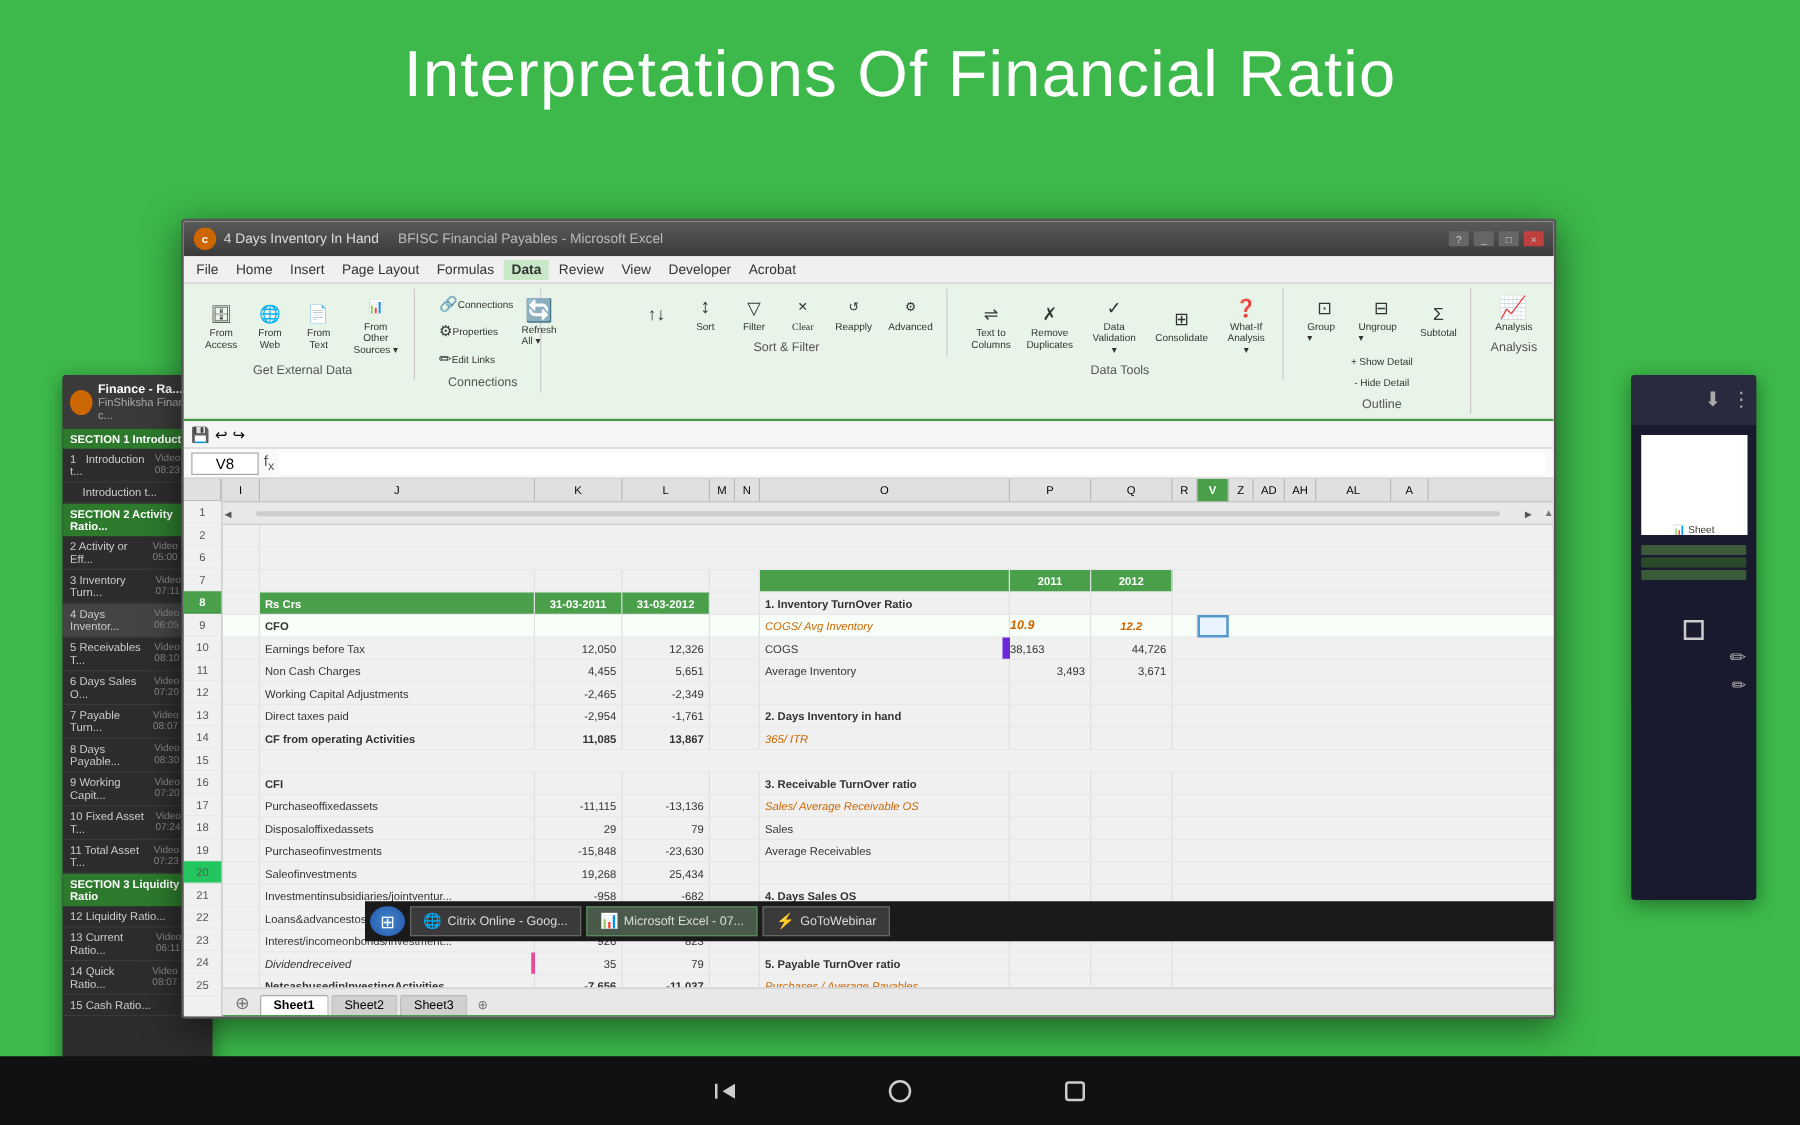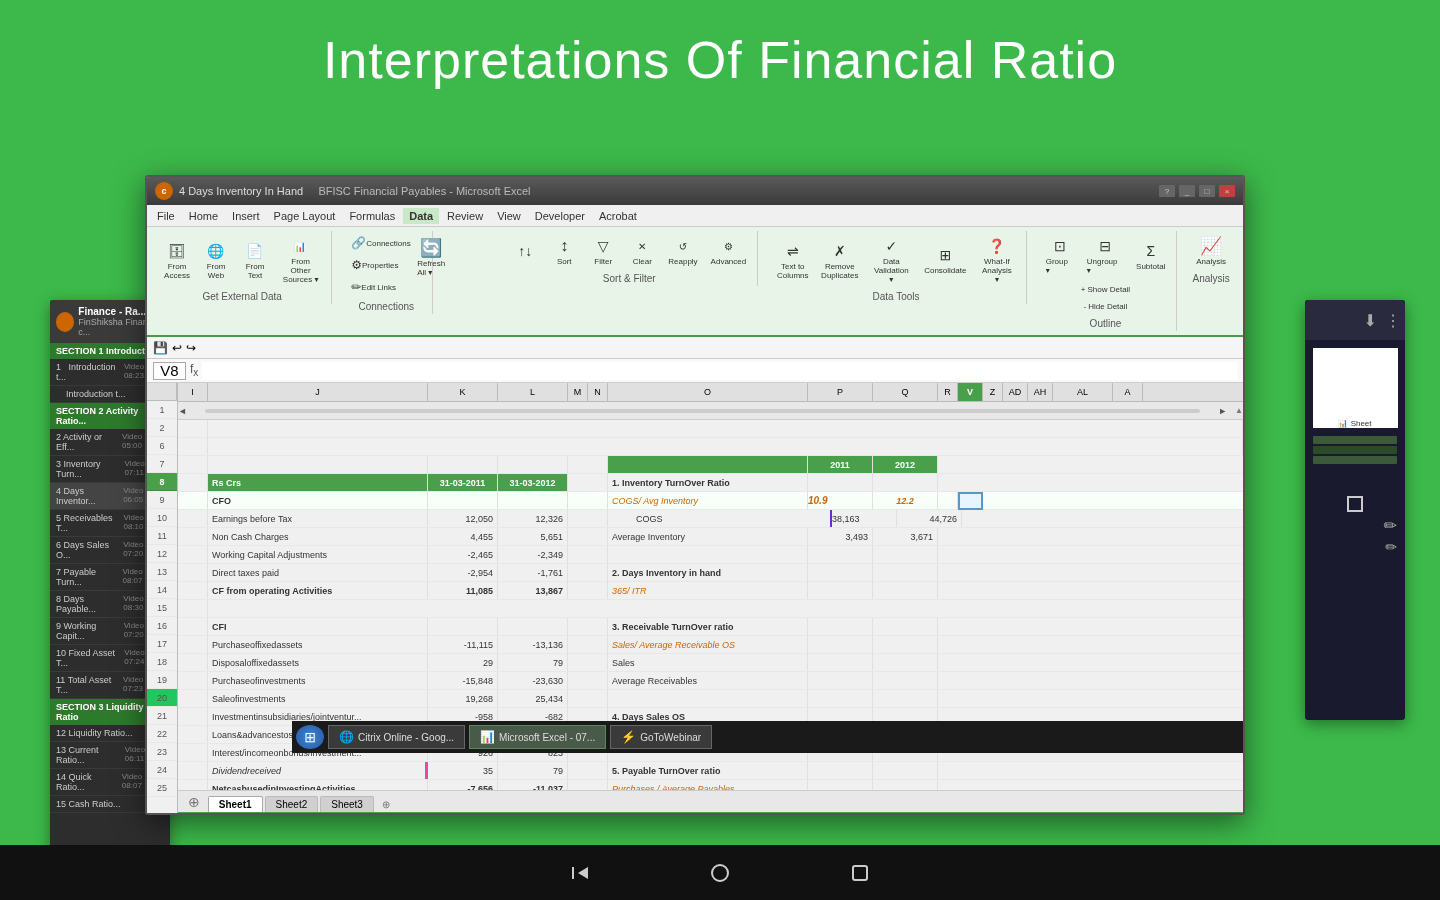--- a/index.html
+++ b/index.html
@@ -175,24 +175,24 @@
     .formula-bar {
       height: 24px;
       background: #f9f9f9;
       border-bottom: 1px solid #ccc;
       display: flex;
       align-items: center;
       padding: 0 6px;
       gap: 4px;
     }
     .cell-ref {
-      width: 33px;
+      width: 54px;
       height: 18px;
       border: 1px solid #aaa;
-      font-size: 15px;
+      font-size: 12px;
       padding: 1px 4px;
       text-align: center;
     }
     .formula-input {
       flex: 1;
       height: 18px;
       border: none;
       background: white;
       font-size: 11px;
       padding: 1px 4px;
@@ -527,21 +527,21 @@
           <div class="ribbon-btn">
             <div class="ribbon-btn-icon" style="font-size:16px;">↕</div>
             <span style="font-size:8px;">Sort</span>
           </div>
           <div class="ribbon-btn">
             <div class="ribbon-btn-icon" style="font-size:14px;">▽</div>
             <span style="font-size:8px;">Filter</span>
           </div>
           <div class="ribbon-btn">
             <div class="ribbon-btn-icon" style="font-size:10px;">✕</div>
-            <span style="font-size:8px;">Clear</span>
+            <span style="font-size:8px;font-family:Liberation Serif, serif;">Clear</span>
           </div>
           <div class="ribbon-btn">
             <div class="ribbon-btn-icon" style="font-size:10px;">↺</div>
             <span style="font-size:8px;">Reapply</span>
           </div>
           <div class="ribbon-btn">
             <div class="ribbon-btn-icon" style="font-size:10px;">⚙</div>
             <span style="font-size:8px;">Advanced</span>
           </div>
         </div>
@@ -733,21 +733,21 @@
             <div style="width:25px;height:18px;border:2px solid #5599cc;background:#e8f4ff;"></div>
             <div style="flex:1;"></div>
           </div>
 
           <div style="display:flex;height:18px;border-bottom:1px solid #e8e8e8;">
             <div style="width:30px;border-right:1px solid #e0e0e0;"></div>
             <div style="width:220px;border-right:1px solid #e0e0e0;padding:0 4px;font-size:9px;color:#333;line-height:18px;">Earnings before Tax</div>
             <div style="width:70px;border-right:1px solid #e0e0e0;text-align:right;padding-right:4px;font-size:9px;color:#333;line-height:18px;">12,050</div>
             <div style="width:70px;border-right:1px solid #e0e0e0;text-align:right;padding-right:4px;font-size:9px;color:#333;line-height:18px;">12,326</div>
             <div style="width:40px;border-right:1px solid #e0e0e0;"></div>
-            <div style="width:200px;border-right:2px solid #6d28d9;padding:0 4px;font-size:9px;color:#333;line-height:18px;margin-left:24px;">COGS</div>
+            <div style="width:200px;border-right:6px solid #6d28d9;padding:0 4px;font-size:9px;color:#333;line-height:18px;">COGS</div>
             <div style="width:65px;border-right:1px solid #e0e0e0;text-align:left;padding-right:4px;font-size:9px;color:#333;line-height:18px;">38,163</div>
             <div style="width:65px;border-right:1px solid #e0e0e0;text-align:right;padding-right:4px;font-size:9px;color:#333;line-height:18px;">44,726</div>
             <div style="flex:1;"></div>
           </div>
 
           <div style="display:flex;height:18px;border-bottom:1px solid #e8e8e8;">
             <div style="width:30px;border-right:1px solid #e0e0e0;"></div>
             <div style="width:220px;border-right:1px solid #e0e0e0;padding:0 4px;font-size:9px;color:#333;line-height:18px;">Non Cash Charges</div>
             <div style="width:70px;border-right:1px solid #e0e0e0;text-align:right;padding-right:4px;font-size:9px;color:#333;line-height:18px;">4,455</div>
             <div style="width:70px;border-right:1px solid #e0e0e0;text-align:right;padding-right:4px;font-size:9px;color:#333;line-height:18px;">5,651</div>

